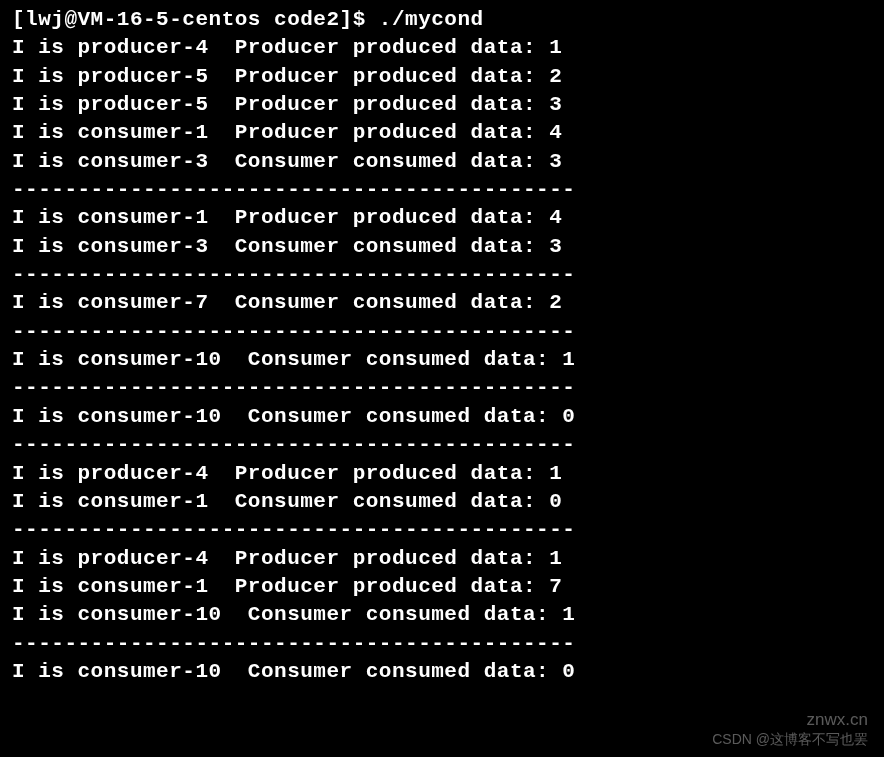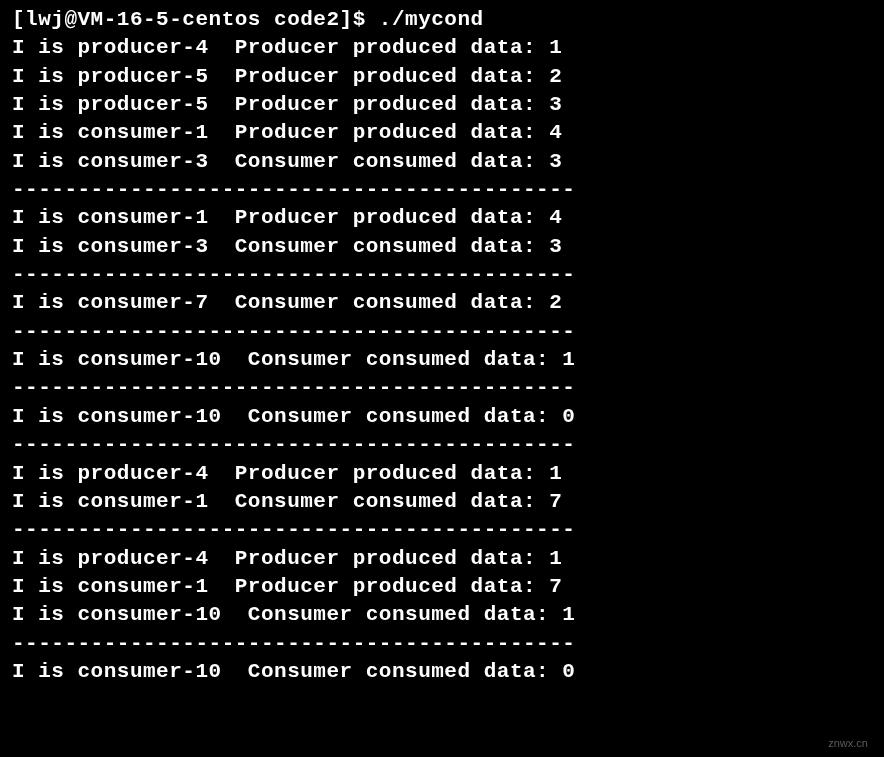--- a/index.html
+++ b/index.html
@@ -28,21 +28,21 @@
       position: absolute;
       bottom: 8px;
       right: 16px;
       color: rgba(180, 180, 180, 0.5);
       font-size: 14px;
       font-family: Arial, sans-serif;
       font-weight: normal;
       letter-spacing: 0;
     }
     .watermark .site {
-      font-size: 11px;
+      font-size: 17px;
       text-align: right;
       margin-bottom: -2px;
     }
   </style>
 </head>
 <body>
 
 <div class="terminal-line">[lwj@VM-16-5-centos code2]$ ./mycond</div>
 <div class="terminal-line">I is producer-4  Producer produced data: 1</div>
 <div class="terminal-line">I is producer-5  Producer produced data: 2</div>
@@ -53,23 +53,24 @@
 <div class="terminal-line">I is consumer-1  Producer produced data: 4</div>
 <div class="terminal-line">I is consumer-3  Consumer consumed data: 3</div>
 <div class="terminal-line">-------------------------------------------</div>
 <div class="terminal-line">I is consumer-7  Consumer consumed data: 2</div>
 <div class="terminal-line">-------------------------------------------</div>
 <div class="terminal-line">I is consumer-10  Consumer consumed data: 1</div>
 <div class="terminal-line">-------------------------------------------</div>
 <div class="terminal-line">I is consumer-10  Consumer consumed data: 0</div>
 <div class="terminal-line">-------------------------------------------</div>
 <div class="terminal-line">I is producer-4  Producer produced data: 1</div>
-<div class="terminal-line">I is consumer-1  Consumer consumed data: 7</div>
+<div class="terminal-line">I is consumer-1  Consumer consumed data: 0</div>
 <div class="terminal-line">-------------------------------------------</div>
 <div class="terminal-line">I is producer-4  Producer produced data: 1</div>
 <div class="terminal-line">I is consumer-1  Producer produced data: 7</div>
 <div class="terminal-line">I is consumer-10  Consumer consumed data: 1</div>
 <div class="terminal-line">-------------------------------------------</div>
 <div class="terminal-line">I is consumer-10  Consumer consumed data: 0</div>
 
 <div class="watermark">
   <div class="site">znwx.cn</div>
+  <div>CSDN @这博客不写也罢</div>
 </div>
 
 </body></html>

